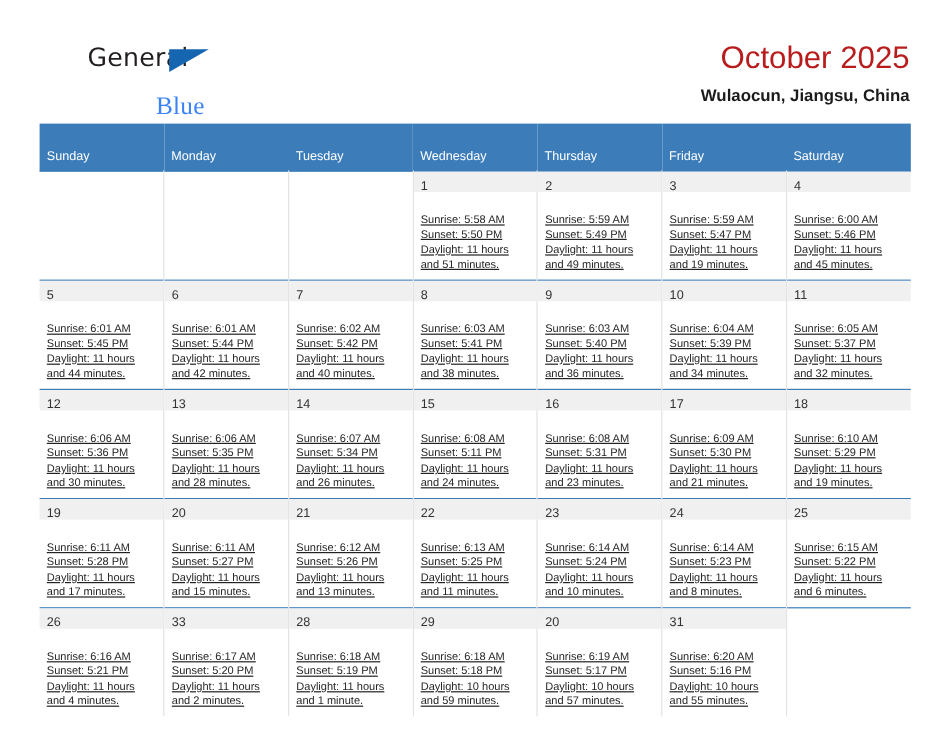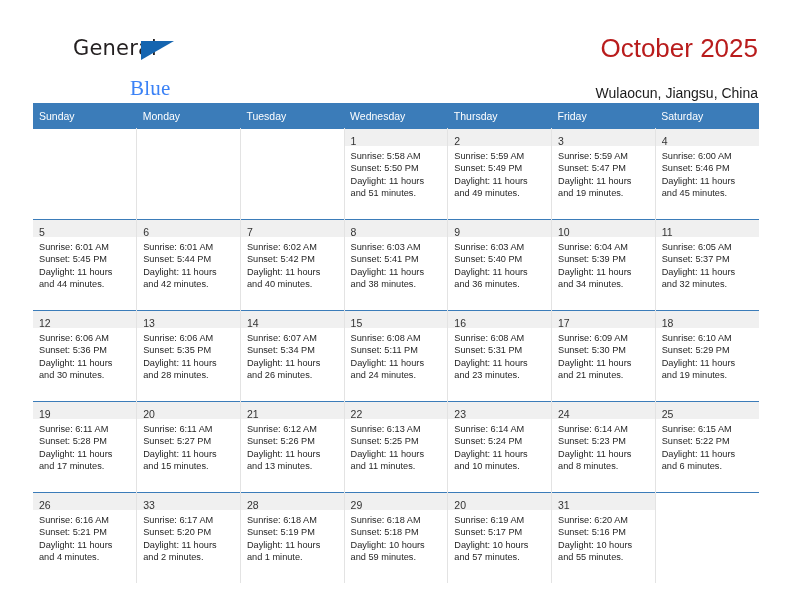--- a/index.html
+++ b/index.html
@@ -75,42 +75,43 @@
     color: #b91c1c;
     font-weight: normal;
     line-height: 32px;
     white-space: nowrap;
     margin-left: 48px;
   }
   .subtitle {
     font-size: 14px;
     color: #1b1b1b;
     line-height: 20px;
-    margin-top: 19px;
+    margin-top: 5px;
     white-space: nowrap;
+    font-weight: bold;
   }
 
   
   .calendar {
     position: absolute;
     left: 33px;
     top: 103px;
     width: 726px;
     border-collapse: collapse;
     table-layout: fixed;
   }
   .calendar col { width: 103.71px; }
 
   .calendar thead th {
     background: #3b7cb9;
     color: #ffffff;
     font-size: 10.5px;
     font-weight: normal;
     text-align: left;
-    padding: 6px 0 6px 6px;
+    padding: 20px 0 6px 6px;
     height: 13px;
     border: none;
   }
 
   .week-row > td {
     vertical-align: top;
     padding: 0;
     border-top: 1px solid #3b7cb9;
     border-right: 1px solid #e3e3e3;
     height: 90px;
@@ -129,21 +130,22 @@
     height: 17px;
     padding: 2px 0 0 6px;
     box-sizing: border-box;
   }
   .daynum {
     font-size: 10.5px;
     color: #333333;
     line-height: 13px;
   }
   .cell-body {
-    padding: 4px 5px 0 6px;
+    padding: 17px 5px 0 6px;
+    text-decoration: underline;
   }
   .cell-line {
     font-size: 9.2px;
     line-height: 12.4px;
     color: #262626;
     white-space: nowrap;
   }
   .cell.blank .daynum-band { background: transparent; }
 </style>
 </head>

